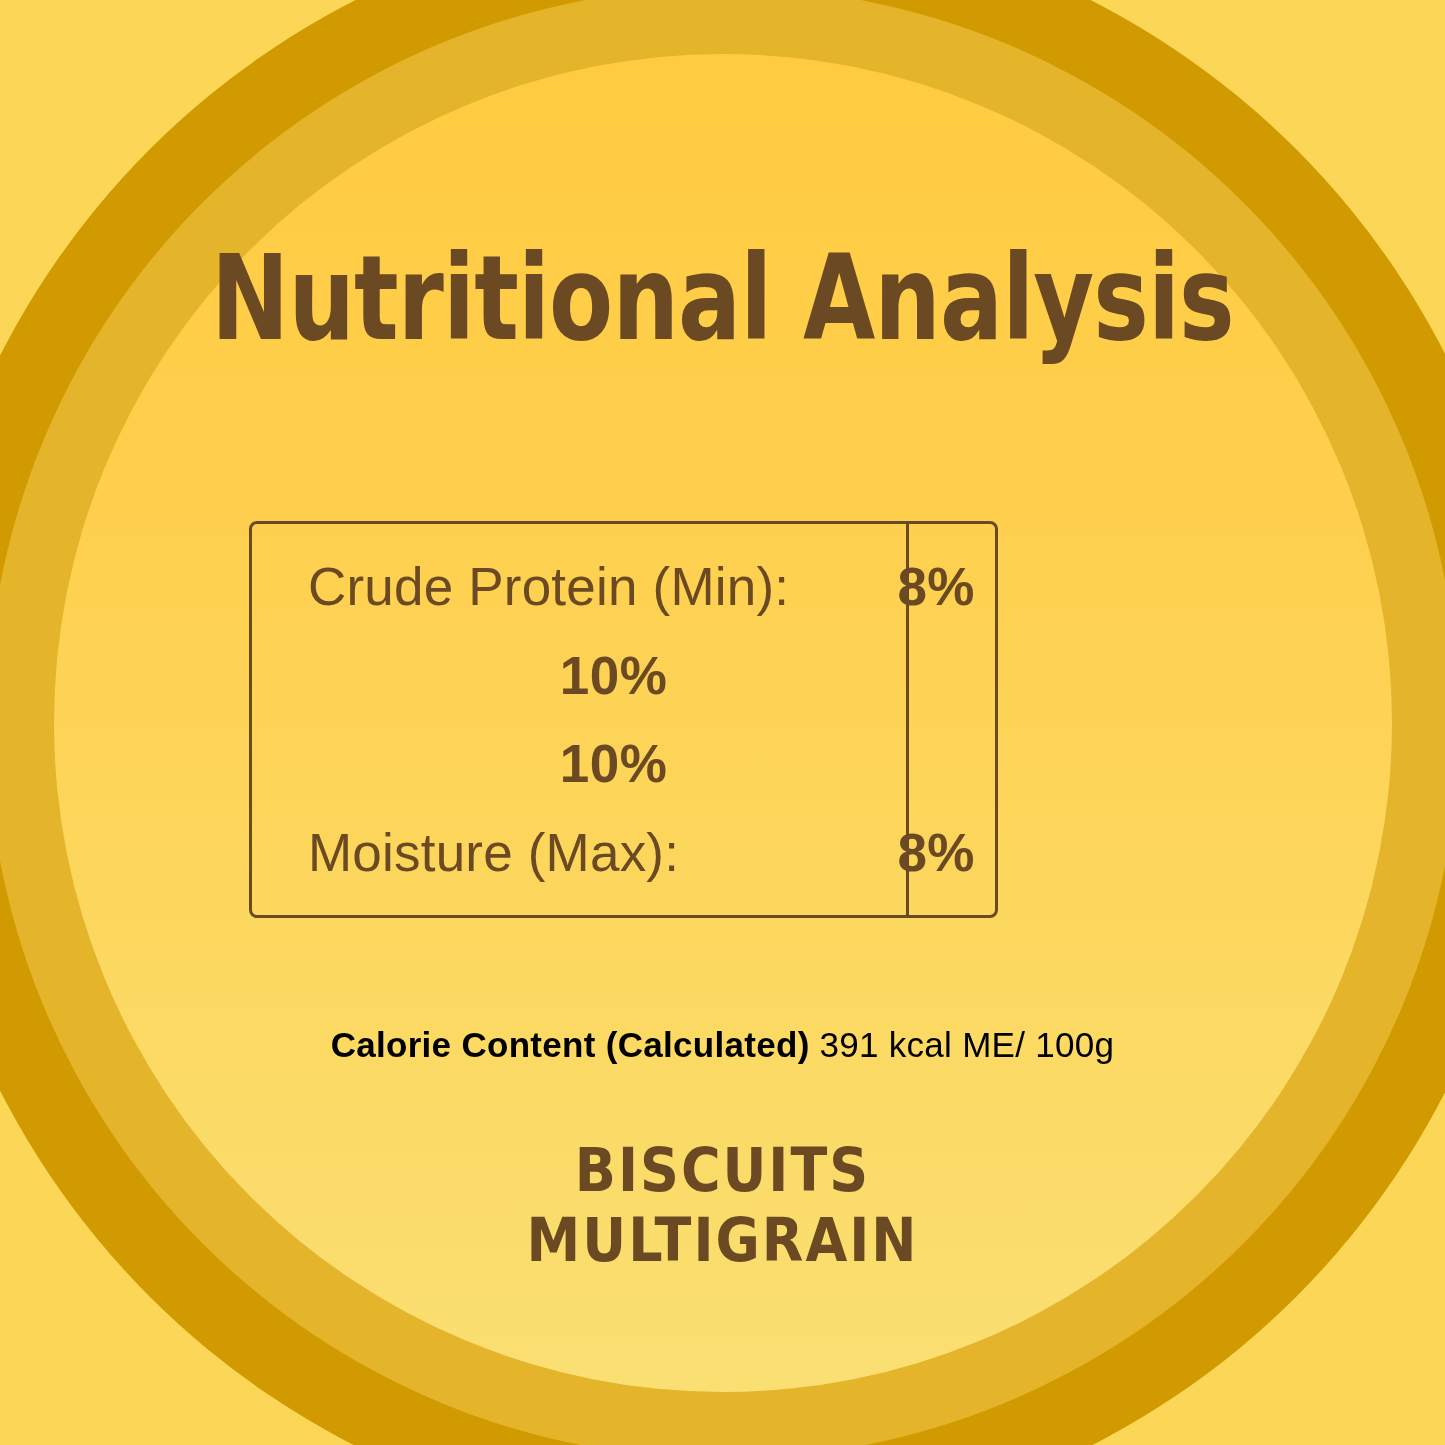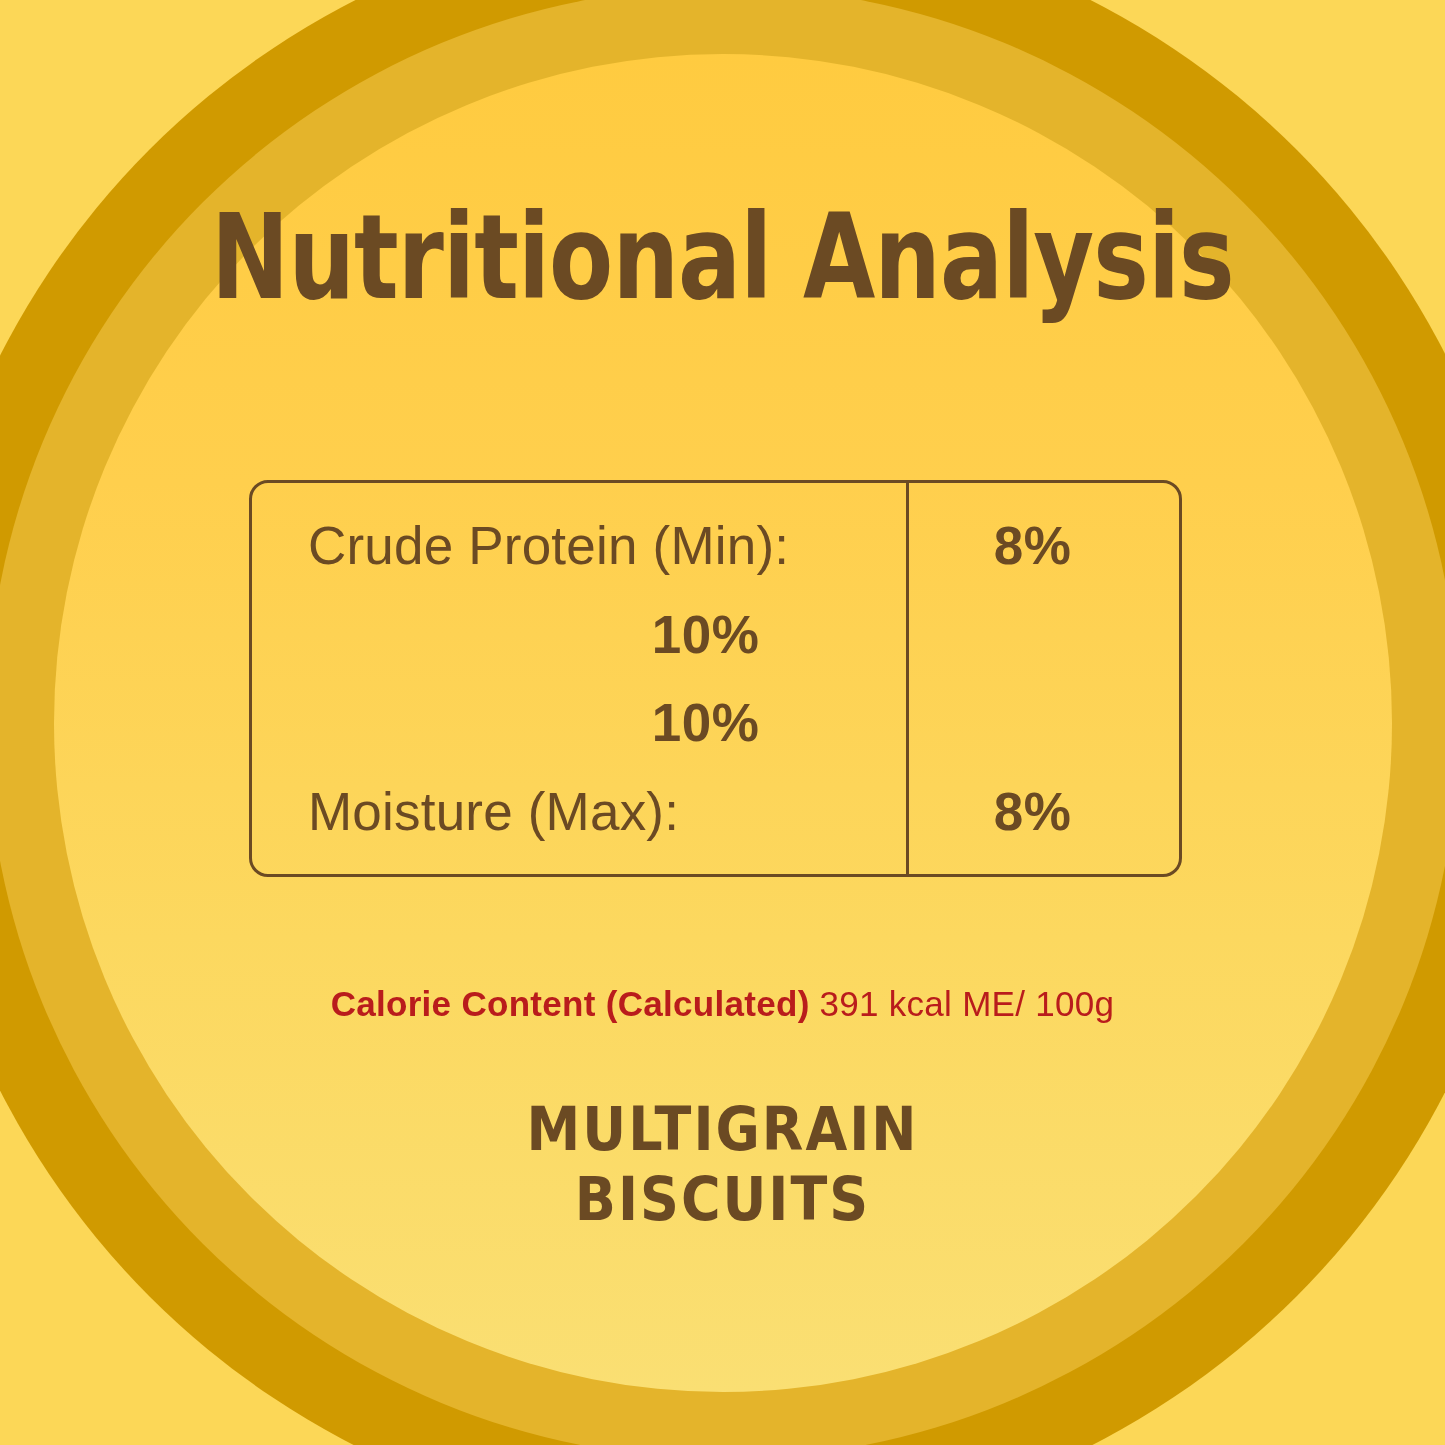--- a/index.html
+++ b/index.html
@@ -41,20 +41,21 @@
     background: linear-gradient(180deg, #FFCB40 0%, #FFCF4D 32%, #FCD85F 66%, #FADF73 100%);
   }
 
   
   #content {
     position: absolute;
     inset: 0;
     display: flex;
     flex-direction: column;
     align-items: center;
+    margin-top: 41px;
   }
 
   #page-title {
     position: absolute;
     top: 196px;
     left: 0;
     right: 0;
     text-align: center;
     color: #6B4A23;
     font-family: "DejaVu Sans Condensed", "Liberation Sans Narrow", "Liberation Sans", sans-serif;
@@ -64,24 +65,24 @@
     letter-spacing: -1px;
     transform: scaleX(0.88);
     white-space: nowrap;
   }
 
   
   #nutrition-table {
     position: absolute;
     left: 249px;
     top: 480px;
-    width: 933px;
+    width: 749px;
     height: 397px;
     border: 3px solid #6B4A23;
-    border-radius: 19px;
+    border-radius: 8px;
     box-sizing: border-box;
   }
   #table-divider {
     position: absolute;
     left: 654px;
     top: 0;
     bottom: 0;
     width: 3px;
     background: #6B4A23;
   }
@@ -119,21 +120,21 @@
     padding-right: 20px;
   }
 
   
   #calorie-line {
     position: absolute;
     top: 984px;
     left: 0;
     right: 0;
     text-align: center;
-    color: #b91c1c;
+    color: #000000;
     font-size: 35px;
     white-space: nowrap;
   }
   #calorie-label {
     font-weight: bold;
     letter-spacing: 0.3px;
   }
   #calorie-value {
     font-weight: 400;
     letter-spacing: 0.3px;
@@ -194,18 +195,18 @@
         </div>
 
       </div>
     </div>
 
     <div id="calorie-line">
       <span id="calorie-label">Calorie Content (Calculated)</span><span>&nbsp;</span><span id="calorie-value">391 kcal ME/ 100g</span>
     </div>
 
     <div id="product-name">
+      <span class="product-name-line">BISCUITS</span>
       <span class="product-name-line">MULTIGRAIN</span>
-      <span class="product-name-line">BISCUITS</span>
     </div>
 
   </div>
 </div>
 
 </body></html>

